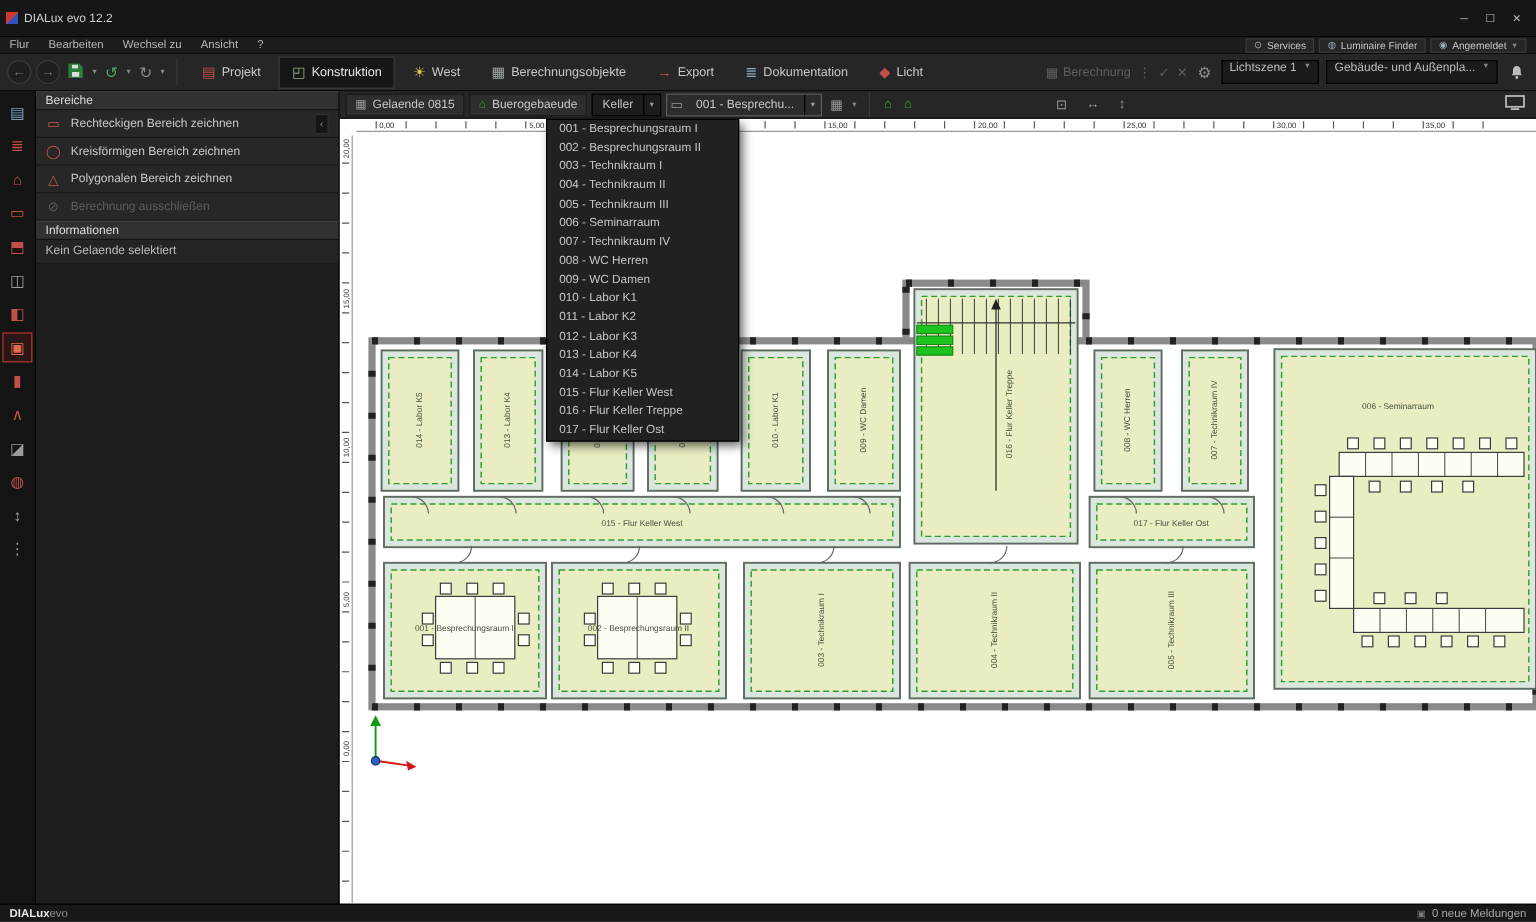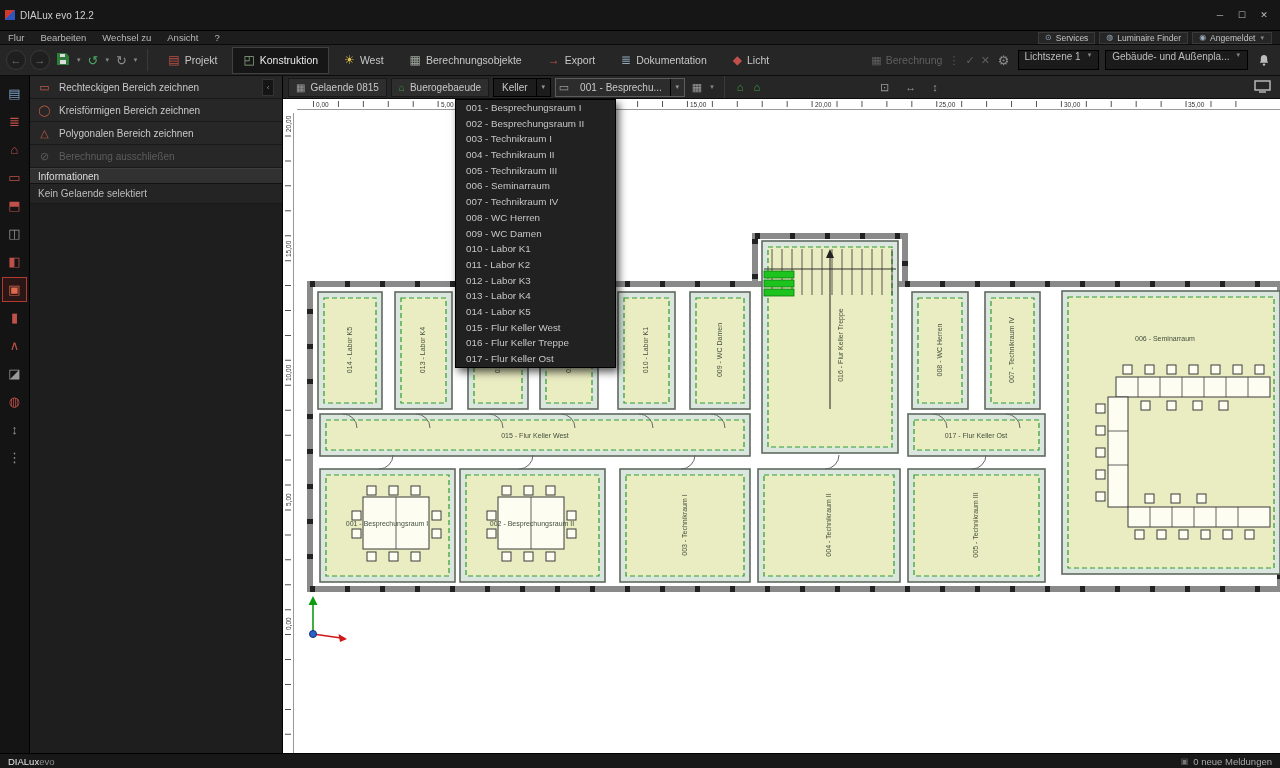--- a/index.html
+++ b/index.html
@@ -67,21 +67,21 @@
 
   .canvas-area{position:relative;flex:1;background:#141414;overflow:hidden}
   .canvas-white{position:absolute;left:0;top:0;width:997px;height:655px;background:#ffffff}
 
   
   .room-dropdown{position:absolute;left:172px;top:0;width:161px;background:#212121;border:1px solid #000;box-shadow:3px 4px 8px rgba(0,0,0,.65);z-index:9}
   .room-dropdown .item{height:15.7px;line-height:15.7px;padding-left:10px;font-size:9.8px;color:#c6c6c6;white-space:nowrap;cursor:default}
 
   
   .statusbar{height:15px;background:#181818;border-top:1px solid #000;color:#a8a8a8;font-size:9.5px;display:flex;align-items:center;padding:0 8px}
-  .brand-bold{color:#e6e6e6;font-weight:normal}
+  .brand-bold{color:#e6e6e6;font-weight:bold}
   .brand-light{color:#8f8f8f}
   .status-right{margin-left:auto;display:flex;align-items:center;gap:5px}
 
   
   .room-outer{fill:#dae6de;stroke:#5f6a60;stroke-width:1.6}
   .room-inner{fill:#eaecc1;stroke:#2f9e2f;stroke-width:1.2;stroke-dasharray:5 3}
   .rlabel{font-size:7px;fill:#44503f;text-anchor:middle;font-family:"Liberation Sans",sans-serif}
   .furn{fill:#fdfdf2;stroke:#3c3c3c;stroke-width:1}
   .ruler-label{font-size:6.5px;fill:#333;font-family:"Liberation Sans",sans-serif}
 </style>
@@ -208,20 +208,23 @@
       <div class="strip-btn active" style="color:#e06a50">▣</div>
       <div class="strip-btn" style="color:#c0504a">▮</div>
       <div class="strip-btn" style="color:#c0504a">∧</div>
       <div class="strip-btn" style="color:#9a9a9a">◪</div>
       <div class="strip-btn" style="color:#c0504a">◍</div>
       <div class="strip-btn" style="color:#9a9a9a">↕</div>
       <div class="strip-btn" style="color:#9a9a9a">⋮</div>
     </div>
 
     <div class="sidepanel">
+      <div class="panel-header">
+        <span>Bereiche</span>
+      </div>
       <div class="tool-row">
         <span class="ticon">▭</span>
         <span>Rechteckigen Bereich zeichnen</span>
         <span class="row-expander">‹</span>
       </div>
       <div class="tool-row">
         <span class="ticon">◯</span>
         <span>Kreisförmigen Bereich zeichnen</span>
       </div>
       <div class="tool-row">

